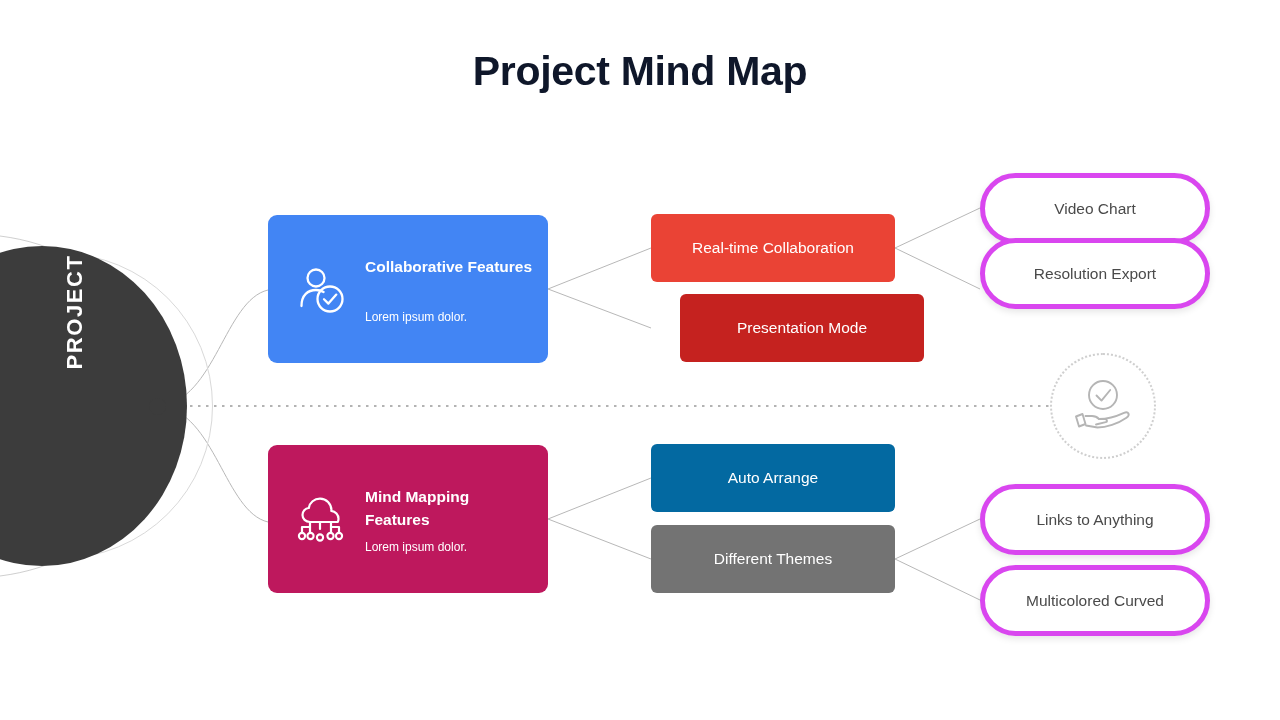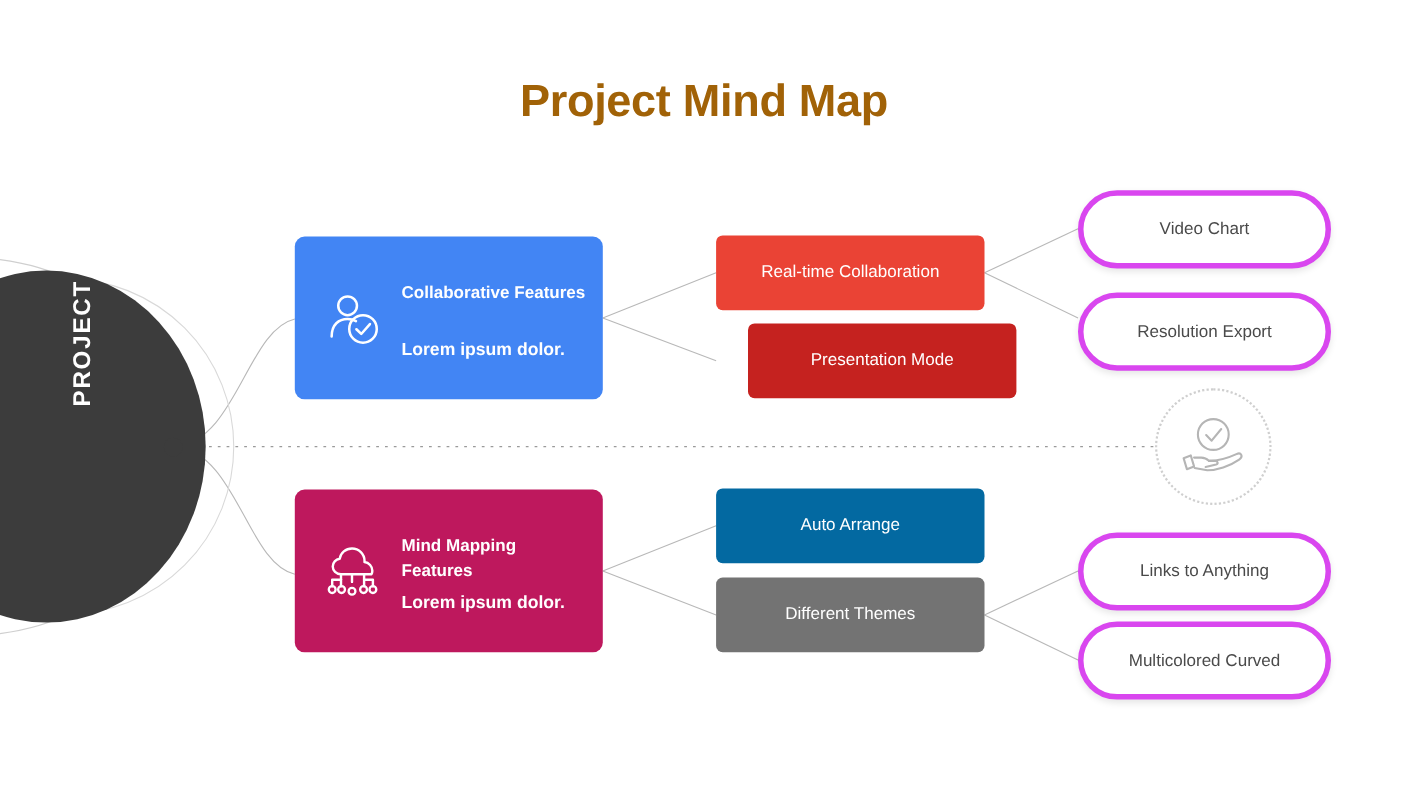--- a/index.html
+++ b/index.html
@@ -8,23 +8,22 @@
     background: #ffffff;
     font-family: "Liberation Sans", sans-serif;
     overflow: hidden;
   }
   #stage { position: relative; width: 1280px; height: 720px; background: #fff; }
 
   
   .title {
     position: absolute; top: 48px; left: 0; width: 1280px;
     text-align: center;
-    font-size: 41px; font-weight: bold; color: #a16207;
+    font-size: 41px; font-weight: bold; color: #0f172a;
     letter-spacing: -0.3px;
-    margin-top: 20px;
   }
 
   
   #wires { position: absolute; top: 0; left: 0; width: 1280px; height: 720px; }
 
   
   .hub-ring {
     position: absolute; left: -93px; top: 253px;
     width: 306px; height: 306px;
     border: 1px solid #d9d9d9; border-radius: 50%;
@@ -69,21 +68,21 @@
   }
   .branch-title {
     position: absolute; left: 97px; top: 40px;
     width: 168px;
     font-size: 15.5px; font-weight: bold; line-height: 23px;
     color: #ffffff;
   }
   .branch-sub {
     position: absolute; left: 97px; top: 95px;
     width: 175px;
-    font-size: 16px; font-weight: bold; color: #ffffff;
+    font-size: 12px; font-weight: normal; color: #ffffff;
   }
 
   
   .topic {
     position: absolute;
     width: 244px; height: 68px;
     border-radius: 6px;
     color: #ffffff;
     display: flex; align-items: center; justify-content: center;
     font-size: 15.5px;
@@ -99,21 +98,21 @@
     position: absolute;
     width: 230px; height: 71px;
     background: #ffffff;
     border: 5px solid #d946ef;
     border-radius: 36px;
     box-shadow: 0 3px 7px rgba(0,0,0,0.10);
     display: flex; align-items: center; justify-content: center;
     font-size: 15.5px; color: #4a4a4a;
   }
   .pill.p1 { left: 980px; top: 173px; }
-  .pill.p2 { left: 980px; top: 266px; }
+  .pill.p2 { left: 980px; top: 238px; }
   .pill.p3 { left: 980px; top: 484px; }
   .pill.p4 { left: 980px; top: 565px; align-items: center; }
 
   
   .dotcircle {
     position: absolute; left: 1050px; top: 353px;
     width: 106px; height: 106px;
     border-radius: 50%;
     border: 2px dotted #cfcfcf;
   }

